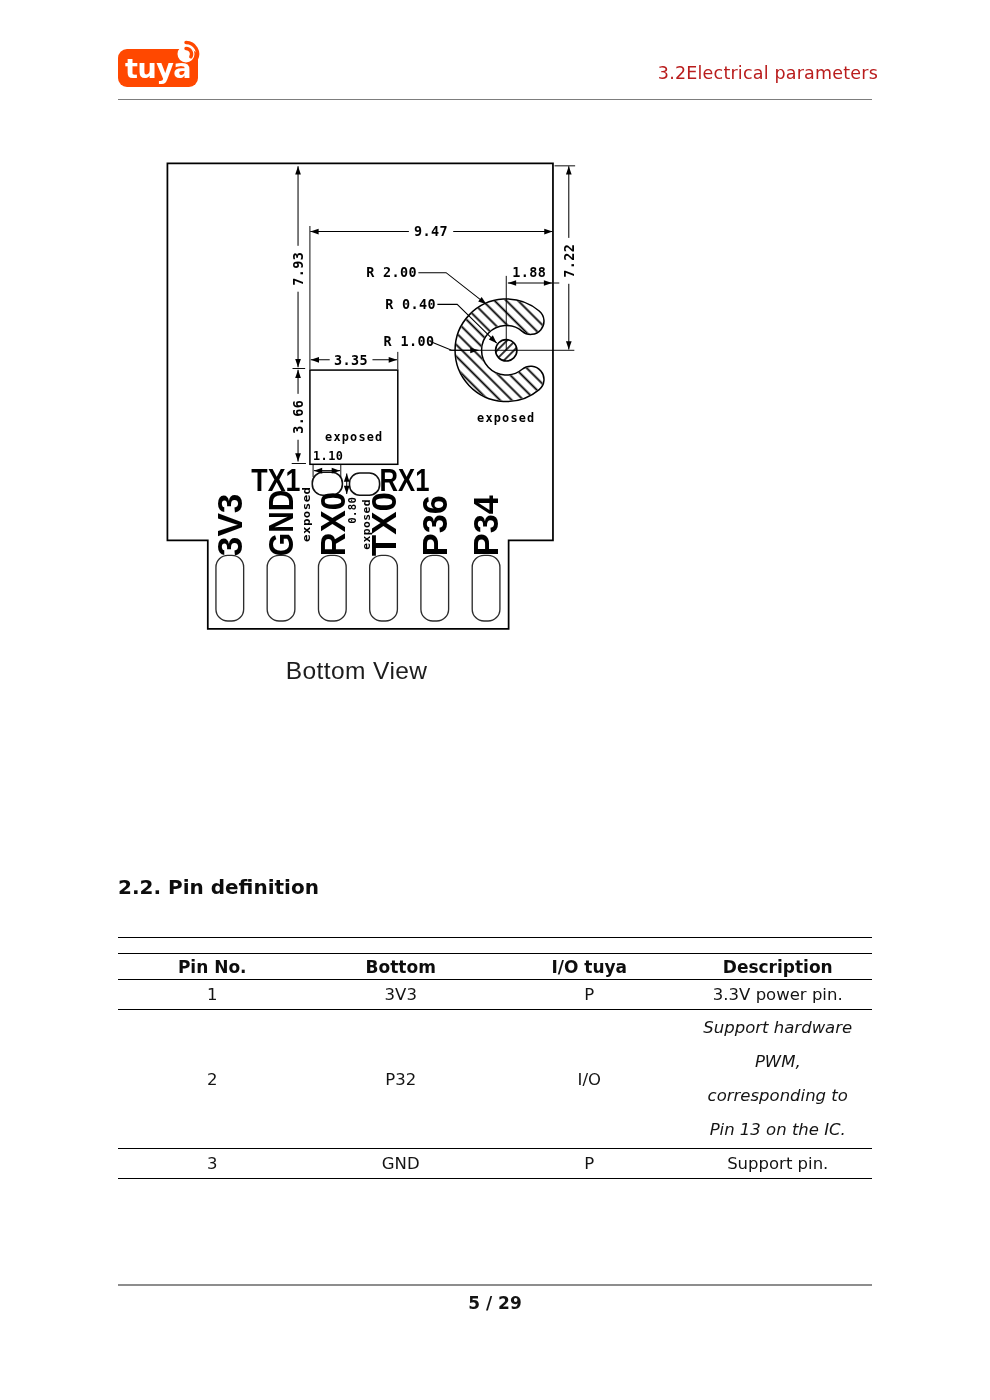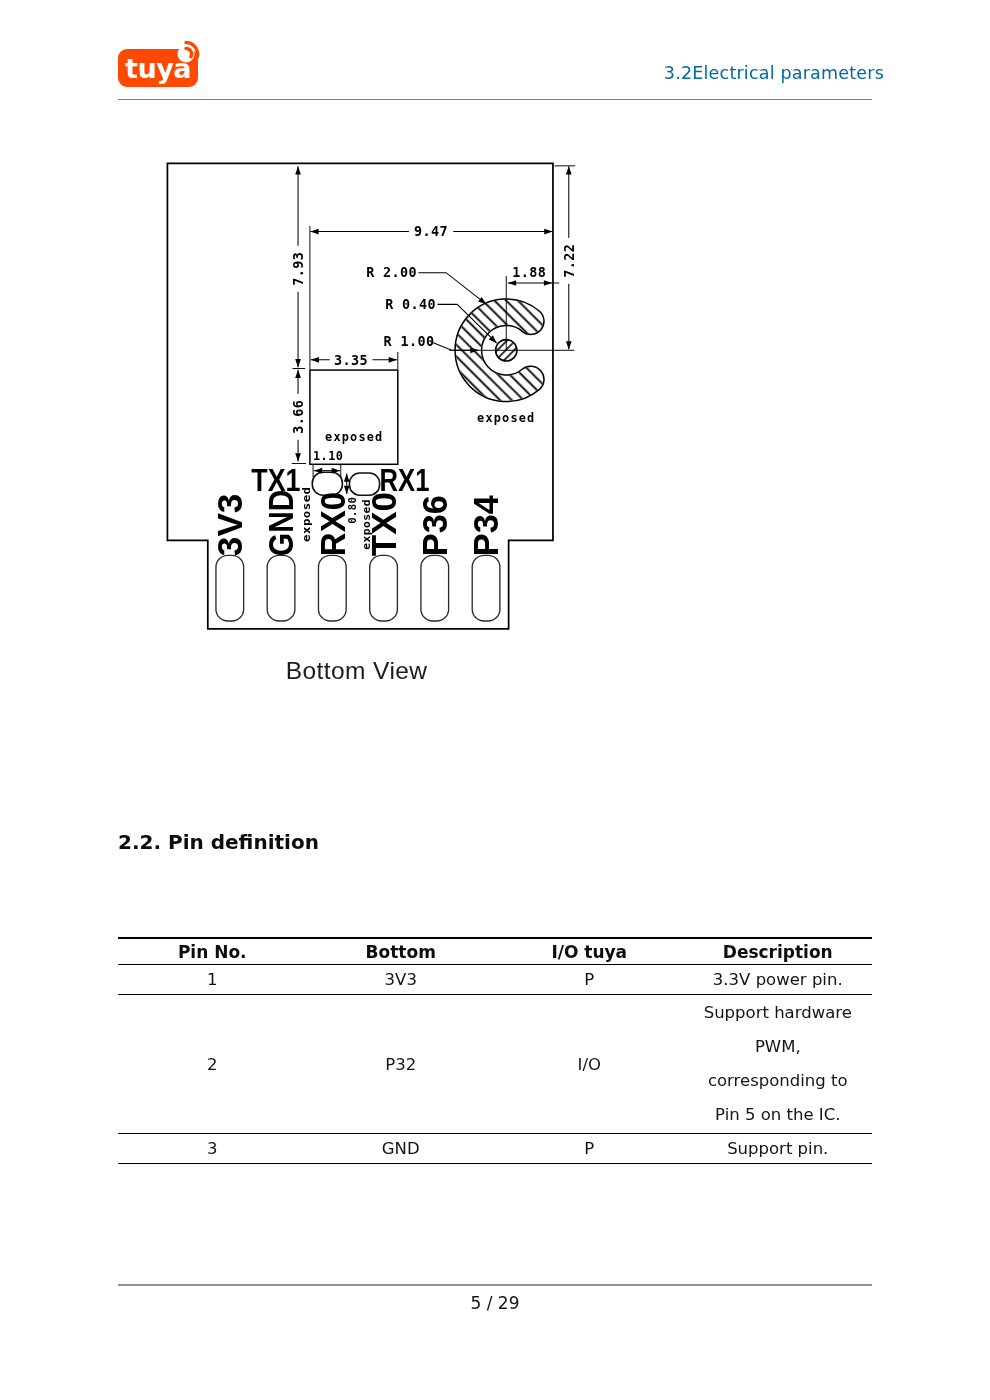--- a/index.html
+++ b/index.html
@@ -1,44 +1,44 @@
 <!DOCTYPE html>
 <html><head>
 <meta charset="utf-8">
 <style>
   html,body{margin:0;padding:0;}
   body{
     width:990px;height:1400px;position:relative;background:#ffffff;
     font-family:"DejaVu Sans",sans-serif;color:#111;overflow:hidden;
   }
   .logo-svg{position:absolute;left:116px;top:40px;}
-  .hdr-title{position:absolute;top:63px;right:106px;font-size:17.5px;color:#0369a1;letter-spacing:.2px;}
+  .hdr-title{position:absolute;top:63px;right:112px;font-size:17.5px;color:#b91c1c;letter-spacing:.2px;}
   .hdr-rule{position:absolute;left:118px;top:99px;width:754px;height:1px;background:#7d7d7d;}
 
   .drawing-svg{position:absolute;left:150px;top:150px;}
   .cad{font-family:"DejaVu Sans Mono",monospace;font-weight:bold;fill:#000;}
   .cad17{font-size:17px;letter-spacing:.5px;}
   .cad15{font-size:15px;letter-spacing:.5px;}
   .cad13{font-size:13.5px;letter-spacing:.5px;}
   .expo{font-size:15px;letter-spacing:1.5px;}
   .pinlbl{font-family:"Liberation Sans",sans-serif;font-weight:bold;font-size:44px;fill:#000;}
   .uartlbl{font-family:"Liberation Sans",sans-serif;font-weight:bold;font-size:40px;fill:#000;}
   .caption{font-family:"Liberation Sans",sans-serif;font-size:31px;fill:#1c1c1c;letter-spacing:.5px;}
 
-  .section-heading{position:absolute;left:118px;top:830px;font-size:20px;font-weight:bold;color:#0d0d0d;}
+  .section-heading{position:absolute;left:118px;top:875px;font-size:20px;font-weight:bold;color:#0d0d0d;}
 
-  .tbl-outer{position:absolute;left:118px;top:937px;width:754px;border-top:1.4px solid #000;padding-top:0;}
+  .tbl-outer{position:absolute;left:118px;top:937px;width:754px;border-top:1.4px solid #000;padding-top:15px;}
   .pin-table{width:100%;border-collapse:collapse;border-top:1.4px solid #000;}
   .pin-table th{font-size:17px;font-weight:bold;height:25px;border-bottom:1.5px solid #000;text-align:center;color:#0d0d0d;padding:0;}
   .pin-table td{font-size:16.5px;text-align:center;height:29px;border-bottom:1.4px solid #000;color:#141414;padding:0;}
-  .pin-table td.desc-multi{padding:1px 0;}
+  .pin-table td.desc-multi{padding:1px 0;font-style:italic;}
   .desc-line{display:block;line-height:34px;}
 
   .ftr-rule{position:absolute;left:118px;top:1284px;width:754px;height:2px;background:#8d8d8d;}
-  .ftr-page{position:absolute;top:1293px;left:0;width:990px;text-align:center;font-size:17px;color:#141414;}
+  .ftr-page{position:absolute;top:1293px;left:0;width:990px;text-align:center;font-size:17px;color:#141414;font-weight:bold;}
 </style>
 </head>
 <body>
 
 <svg class="logo-svg" width="92" height="56" viewBox="0 0 92 56">
   <rect x="2" y="9" width="80" height="38" rx="9" fill="#FF4800"></rect>
   <circle cx="70" cy="14" r="8.5" fill="#ffffff"></circle>
   <text x="9" y="38" font-size="27" font-weight="bold" fill="#ffffff" style="font-family:'DejaVu Sans',sans-serif;letter-spacing:-.5px">tuya</text>
   <path d="M70,8.5 A5.5,5.5 0 0 1 74.8,16.8" fill="none" stroke-width="3.4" stroke-linecap="round" stroke="#FF4800"></path>
   <path d="M70,2.5 A11.5,11.5 0 0 1 80,19.8" fill="none" stroke-width="3.4" stroke-linecap="round" stroke="#FF4800"></path>
@@ -173,21 +173,21 @@
         <td>3.3V power pin.</td>
       </tr>
       <tr>
         <td>2</td>
         <td>P32</td>
         <td>I/O</td>
         <td class="desc-multi">
           <span class="desc-line">Support hardware</span>
           <span class="desc-line">PWM,</span>
           <span class="desc-line">corresponding to</span>
-          <span class="desc-line">Pin 5 on the IC.</span>
+          <span class="desc-line">Pin 13 on the IC.</span>
         </td>
       </tr>
       <tr>
         <td>3</td>
         <td>GND</td>
         <td>P</td>
         <td>Support pin.</td>
       </tr>
     </tbody>
   </table>

